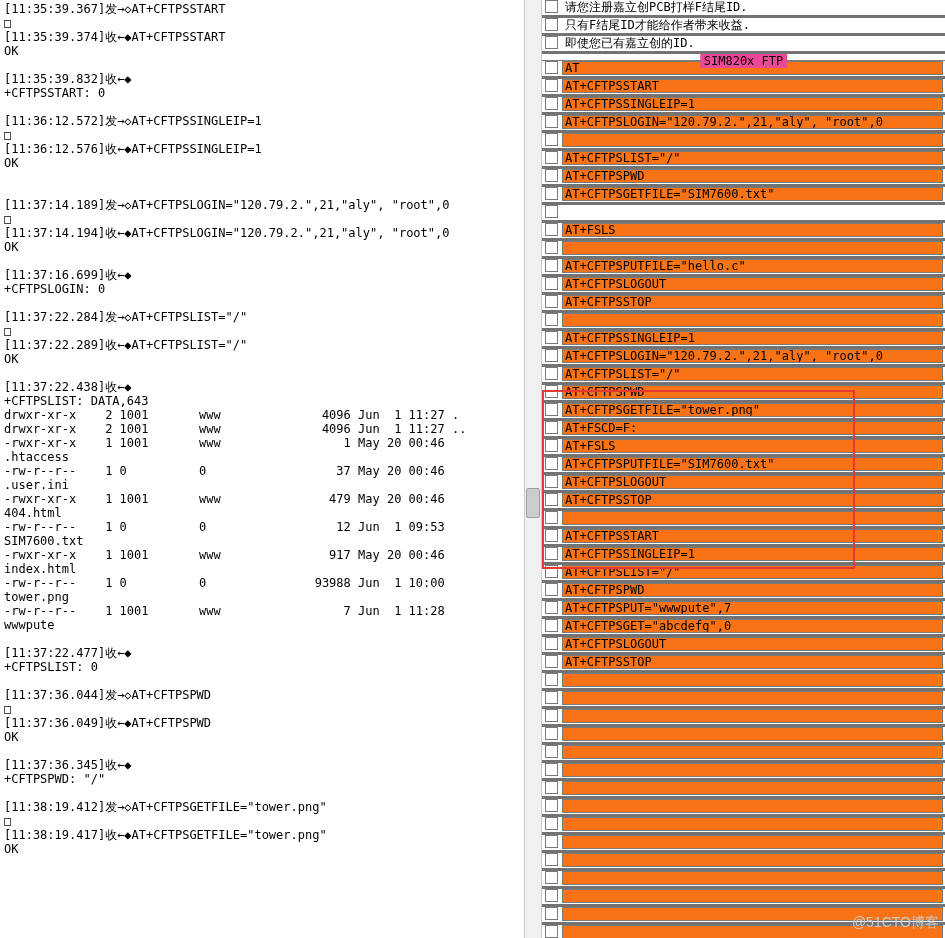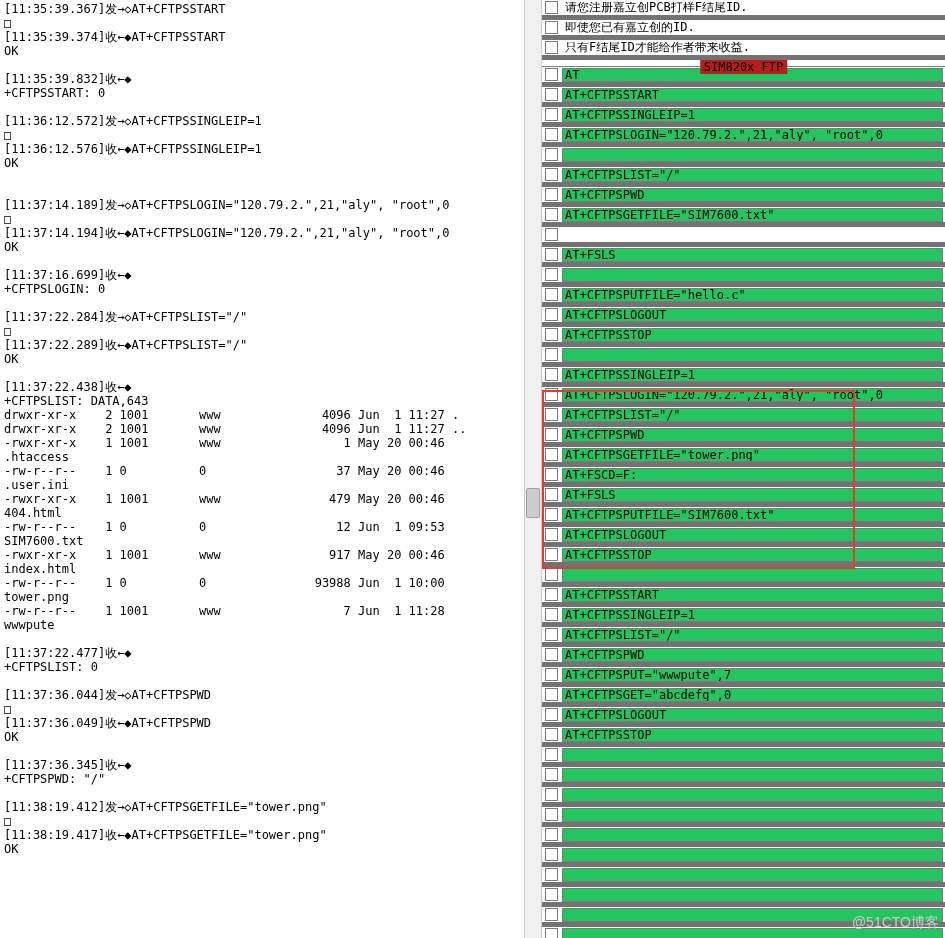--- a/index.html
+++ b/index.html
@@ -1,25 +1,25 @@
 <!DOCTYPE html>
 <html><head>
 <meta charset="utf-8">
 <style>
 html,body{margin:0;padding:0;background:#fff;font-family:"SimSun","NSimSun","宋体",monospace;font-size:12px;color:#000}
 .app{display:flex;width:945px;height:938px;overflow:hidden}
 .leftpane{width:520px;height:100%;overflow:hidden;padding:2px 0 2px 4px;white-space:pre;line-height:14px;font-family:"SimSun","NSimSun",monospace}
 .scrollbar{width:16px;height:100%;background:#f0f0f0;border-left:1px solid #ccc;border-right:1px solid #ccc;position:relative}
 .scrollbar .thumb{position:absolute;left:1px;right:1px;top:52%;height:28px;background:#cdcdcd;border:1px solid #a0a0a0;border-radius:2px}
 .rightpane{flex:1;height:100%;overflow:hidden;position:relative}
-.cmdrow{display:flex;align-items:center;height:15px;border-bottom:5px solid #737373}
+.cmdrow{display:flex;align-items:flex-start;height:15px;border-bottom:3px solid #737373}
 .cmdrow .cb{width:13px;height:13px;margin:0 2px 0 3px;appearance:none;border:1px solid #7a7a7a;background:#fff}
-.cmdrow .txt{flex:1;height:12px;margin:0 2px 0 2px;border:1px solid #7a7a7a;background:#22c55e;font-family:"SimSun","NSimSun",monospace;font-size:12px;padding:0 2px;line-height:12px;outline:none}
+.cmdrow .txt{flex:1;height:12px;margin:0 2px 0 2px;border:1px solid #7a7a7a;background:#f97316;font-family:"SimSun","NSimSun",monospace;font-size:12px;padding:0 2px;line-height:12px;outline:none}
 .cmdrow .txt.noborder{border:1px solid transparent;background:transparent}
-.fieldsetlabel{position:absolute;top:-7px;left:50%;transform:translateX(-50%);background:#b91c1c;padding:0 4px;font-size:12px}
+.fieldsetlabel{position:absolute;top:-7px;left:50%;transform:translateX(-50%);background:#ec4899;padding:0 4px;font-size:12px}
 .sectiontop{position:relative;border-top:1px solid #808080;margin-top:6px}
 .highlight{position:absolute;border:2px solid #e53a2f;pointer-events:none}
 .watermark{position:absolute;right:6px;bottom:6px;color:#c9c9c9;font-family:Arial,sans-serif;font-size:14px}
 </style>
 </head>
 <body>
 
 <div class="app">
   <div class="leftpane" id="leftpane">[11:35:39.367]发→◇AT+CFTPSSTART
 □
@@ -87,25 +87,25 @@
   </div>
   <div class="rightpane" id="rightpane">
     <div class="highlight" id="hl" style="left: 0px; right: 90px; top: 390px; height: 175px;"></div>
     <div class="watermark">@51CTO博客</div>
   <div class="cmdrow">
         <input type="checkbox" class="cb" style="">
         <input type="text" class="txt noborder" value="请您注册嘉立创PCB打样F结尾ID." style="">
       </div>
       <div class="cmdrow">
         <input type="checkbox" class="cb" style="">
+        <input type="text" class="txt noborder" value="只有F结尾ID才能给作者带来收益." style="">
+      </div>
+      <div class="cmdrow">
+        <input type="checkbox" class="cb" style="">
         <input type="text" class="txt noborder" value="即使您已有嘉立创的ID." style="">
-      </div>
-      <div class="cmdrow">
-        <input type="checkbox" class="cb" style="">
-        <input type="text" class="txt noborder" value="只有F结尾ID才能给作者带来收益." style="">
       </div>
       <div class="sectiontop">
         <span class="fieldsetlabel">SIM820x FTP</span>
       </div>
       <div class="cmdrow">
         <input type="checkbox" class="cb" style="">
         <input type="text" class="txt" value="AT" style="">
       </div>
       <div class="cmdrow">
         <input type="checkbox" class="cb" style="">

